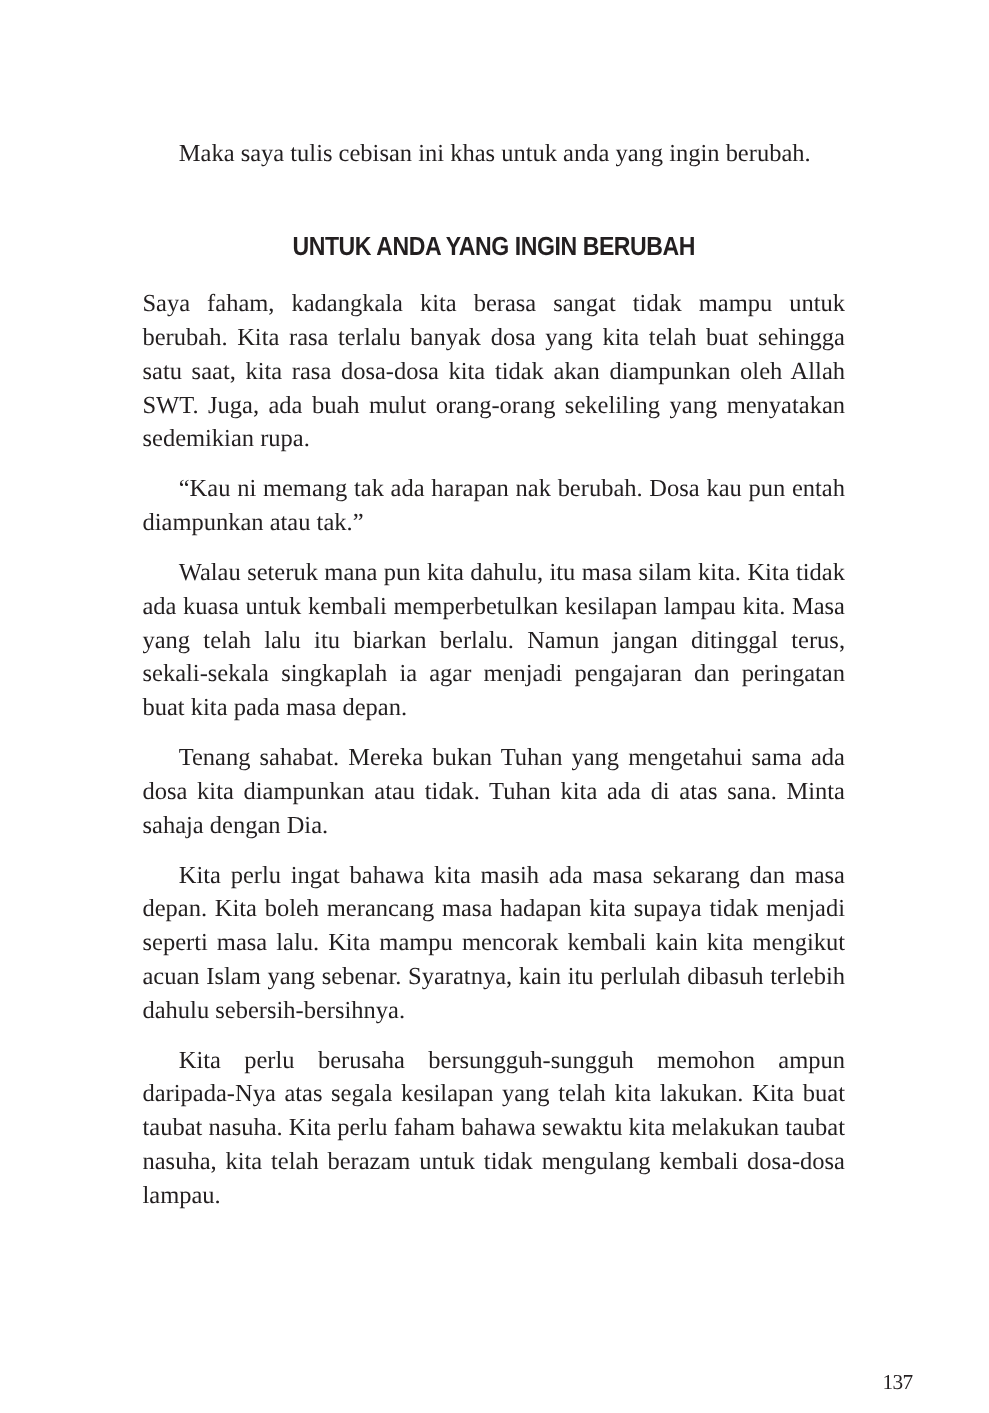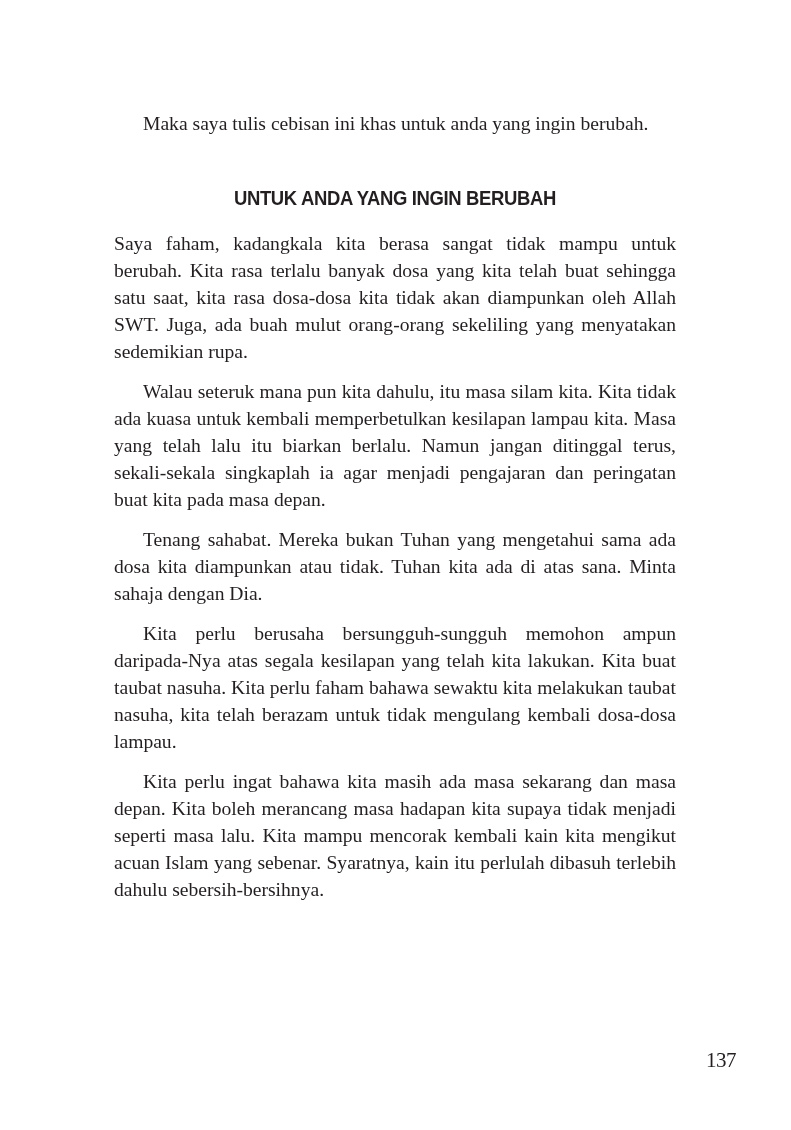--- a/index.html
+++ b/index.html
@@ -41,35 +41,36 @@
       font-family: "Liberation Sans", "DejaVu Sans", sans-serif;
       font-weight: bold;
       font-size: 21px;
       letter-spacing: -0.4px;
       transform: scaleX(0.88);
       transform-origin: center;
     }
     .page-number {
       position: absolute;
       left: 706px;
-      top: 1048px;
-      font-size: 21px;
+      top: 1096px;
+      font-size: 17px;
       letter-spacing: -0.5px;
     }
   </style>
 </head>
 <body>
 
 <div class="page">
   <p class="para indent">Maka saya tulis cebisan ini khas untuk anda yang ingin berubah.</p>
 
   <div style="height: 49px;"></div>
   <h2 class="heading">UNTUK ANDA YANG INGIN BERUBAH</h2>
   <div style="height: 20px;"></div>
 
   <p class="para">Saya faham, kadangkala kita berasa sangat tidak mampu untuk berubah. Kita rasa terlalu banyak dosa yang kita telah buat sehingga satu saat, kita rasa dosa-dosa kita tidak akan diampunkan oleh Allah SWT. Juga, ada buah mulut orang-orang sekeliling yang menyatakan sedemikian rupa.</p>
+  <p class="para indent gap">“Kau ni memang tak ada harapan nak berubah. Dosa kau pun entah diampunkan atau tak.”</p>
   <p class="para indent gap">Walau seteruk mana pun kita dahulu, itu masa silam kita. Kita tidak ada kuasa untuk kembali memperbetulkan kesilapan lampau kita. Masa yang telah lalu itu biarkan berlalu. Namun jangan ditinggal terus, sekali-sekala singkaplah ia agar menjadi pengajaran dan peringatan buat kita pada masa depan.</p>
   <p class="para indent gap">Tenang sahabat. Mereka bukan Tuhan yang mengetahui sama ada dosa kita diampunkan atau tidak. Tuhan kita ada di atas sana. Minta sahaja dengan Dia.</p>
+  <p class="para indent gap">Kita perlu ingat bahawa kita masih ada masa sekarang dan masa depan. Kita boleh merancang masa hadapan kita supaya tidak menjadi seperti masa lalu. Kita mampu mencorak kembali kain kita mengikut acuan Islam yang sebenar. Syaratnya, kain itu perlulah dibasuh terlebih dahulu sebersih-bersihnya.</p>
   <p class="para indent gap">Kita perlu berusaha bersungguh-sungguh memohon ampun daripada-Nya atas segala kesilapan yang telah kita lakukan. Kita buat taubat nasuha. Kita perlu faham bahawa sewaktu kita melakukan taubat nasuha, kita telah berazam untuk tidak mengulang kembali dosa-dosa lampau.</p>
-  <p class="para indent gap">Kita perlu ingat bahawa kita masih ada masa sekarang dan masa depan. Kita boleh merancang masa hadapan kita supaya tidak menjadi seperti masa lalu. Kita mampu mencorak kembali kain kita mengikut acuan Islam yang sebenar. Syaratnya, kain itu perlulah dibasuh terlebih dahulu sebersih-bersihnya.</p>
 </div>
 
 <div class="page-number">137</div>
 
 </body></html>

